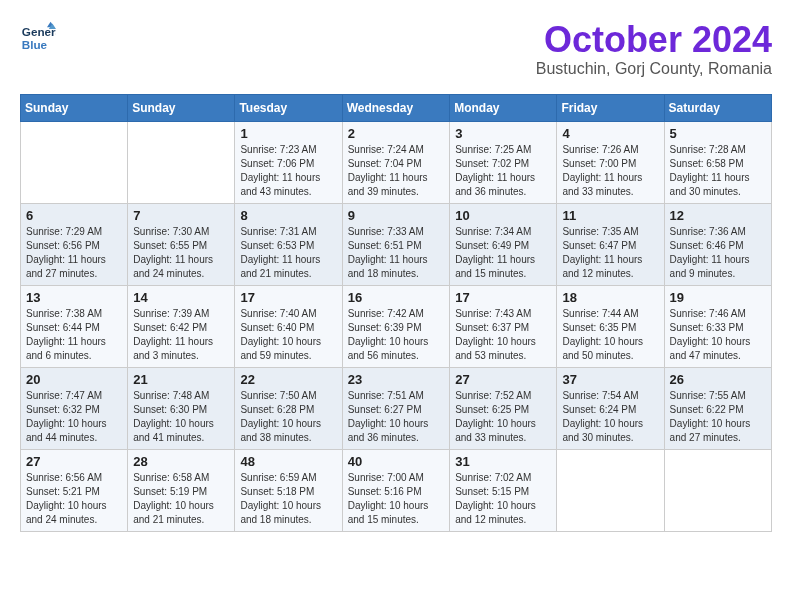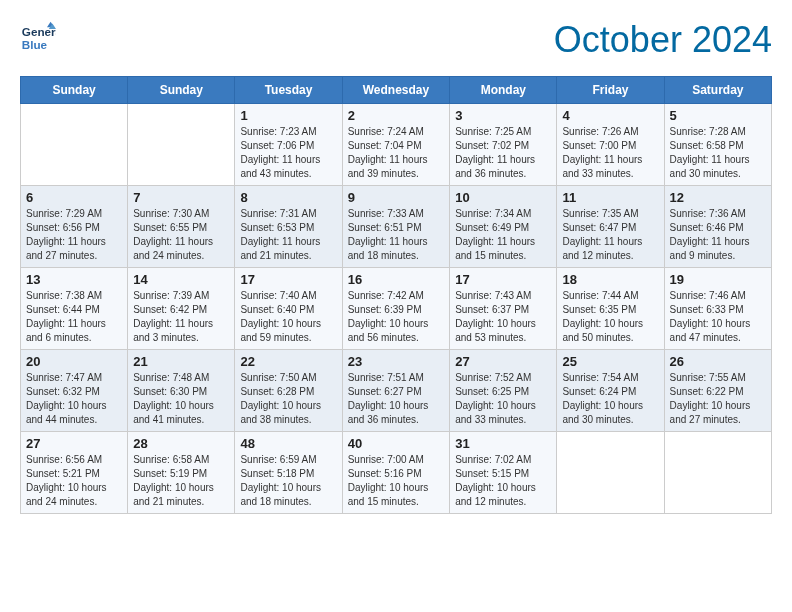--- a/index.html
+++ b/index.html
@@ -23,38 +23,38 @@
     }
     .logo-icon {
       width: 36px;
       height: 36px;
     }
     .title-area {
       text-align: right;
     }
     .month-title {
       font-size: 36px;
-      font-weight: normal;
-      color: #0369a1;
+      font-weight: bold;
+      color: #6d28d9;
       line-height: 1.1;
     }
     .location-title {
       font-size: 16px;
       color: #555;
     }
     table {
       width: 100%;
       border-collapse: collapse;
       font-size: 11px;
     }
     thead th {
       background-color: #3a7abf;
       color: #fff;
       padding: 6px 4px;
-      text-align: center;
+      text-align: left;
       font-size: 12px;
       font-weight: bold;
       border: 1px solid #2d6aad;
     }
     tbody td {
       border: 1px solid #ccc;
       padding: 4px 5px;
       vertical-align: top;
       width: 108px;
       min-height: 80px;
@@ -93,20 +93,21 @@
   <div class="logo">
     <svg class="logo-icon" viewBox="0 0 40 40" xmlns="http://www.w3.org/2000/svg">
       <text x="2" y="18" font-size="13" font-weight="bold" fill="#1a3a5c" font-family="Arial">General</text>
       <text x="2" y="32" font-size="13" font-weight="bold" fill="#3a7abf" font-family="Arial">Blue</text>
       <polygon points="30,8 38,8 34,2" fill="#3a7abf"></polygon>
       <polygon points="32,10 40,10 36,4" fill="#5599cc"></polygon>
     </svg>
   </div>
   <div class="title-area">
     <div class="month-title">October 2024</div>
+    <div class="location-title">Bustuchin, Gorj County, Romania</div>
   </div>
 </div>
 
 <table>
   <thead>
     <tr>
     <th>Sunday</th>
         <th>Sunday</th>
         <th>Tuesday</th>
         <th>Wednesday</th>
@@ -215,21 +216,21 @@
         </td>
         <td>
           <span class="day-number">23</span>
           <div class="day-info">Sunrise: 7:51 AM<br>Sunset: 6:27 PM<br>Daylight: 10 hours and 36 minutes.</div>
         </td>
         <td>
           <span class="day-number">27</span>
           <div class="day-info">Sunrise: 7:52 AM<br>Sunset: 6:25 PM<br>Daylight: 10 hours and 33 minutes.</div>
         </td>
         <td>
-          <span class="day-number">25</span>
+          <span class="day-number">37</span>
           <div class="day-info">Sunrise: 7:54 AM<br>Sunset: 6:24 PM<br>Daylight: 10 hours and 30 minutes.</div>
         </td>
         <td>
           <span class="day-number">26</span>
           <div class="day-info">Sunrise: 7:55 AM<br>Sunset: 6:22 PM<br>Daylight: 10 hours and 27 minutes.</div>
         </td>
       </tr>
       <tr>
         <td>
           <span class="day-number">27</span>

